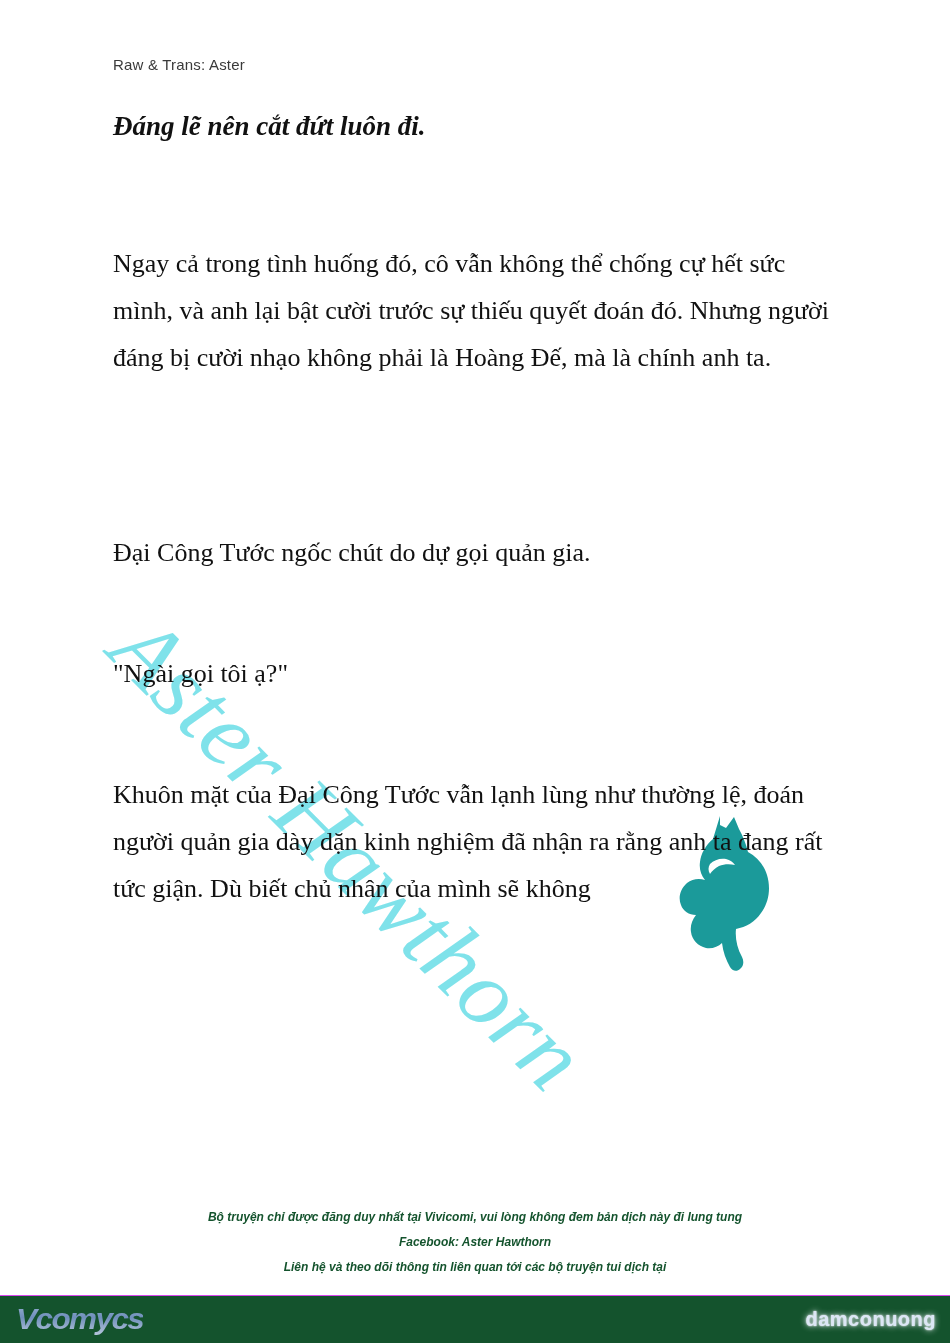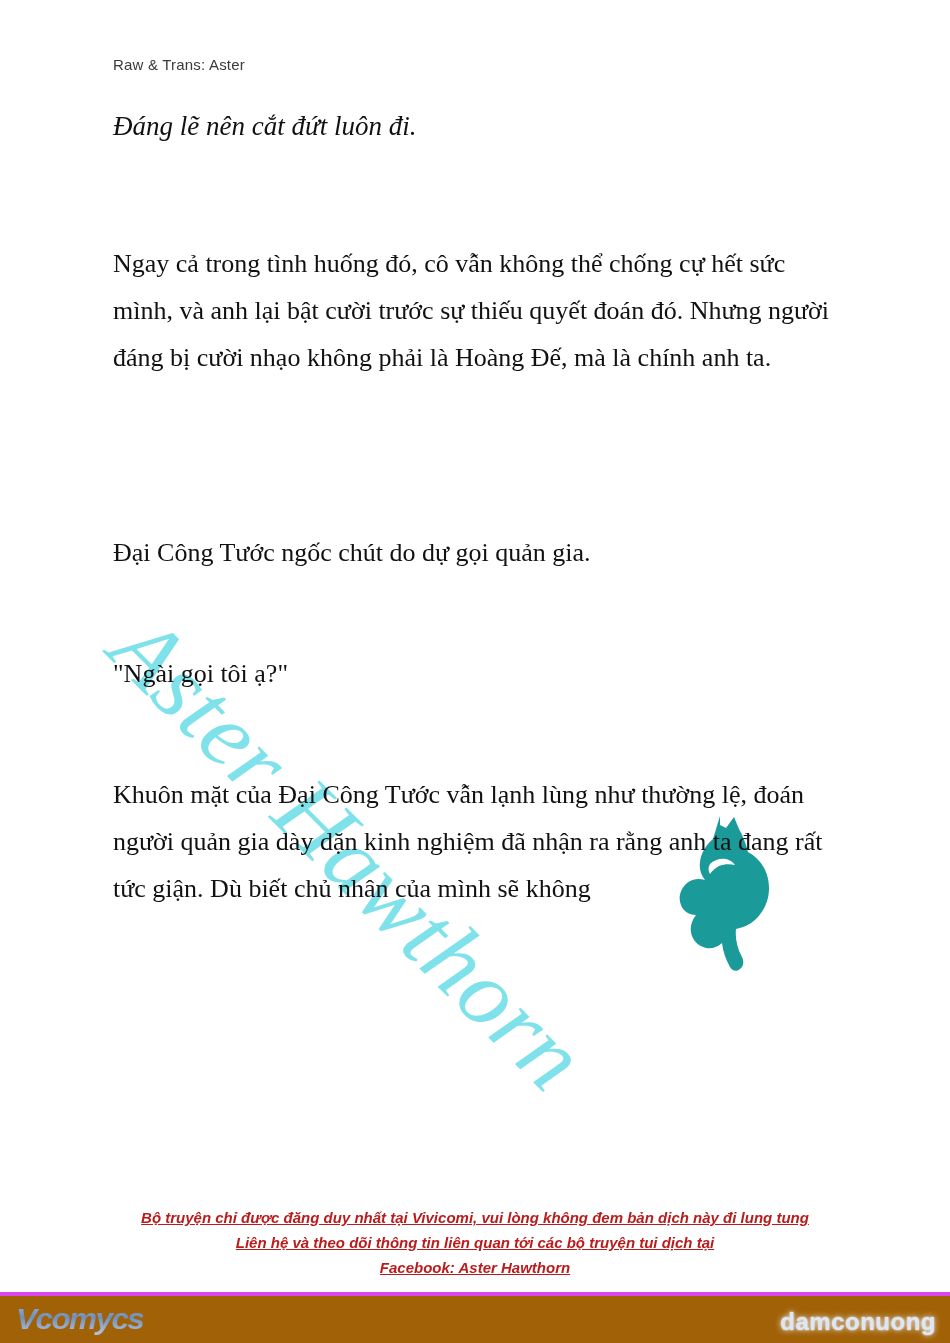--- a/index.html
+++ b/index.html
@@ -66,21 +66,21 @@
   .content {
     position: absolute;
     left: 113px;
     top: 108px;
     width: 730px;
   }
   .lead-line {
     font-family: "Liberation Serif", "DejaVu Serif", serif;
     font-style: italic;
     font-size: 27px;
-    font-weight: 400;
+    font-weight: 700;
     color: #111111;
     line-height: 1.35;
     margin: 0 0 0 0;
   }
   .para {
     font-family: Liberation Serif, serif;
     font-size: 26px;
     color: #111111;
     line-height: 47px;
     margin: 0;
@@ -95,36 +95,35 @@
     position: absolute;
     left: 0;
     top: 1205px;
     width: 950px;
     text-align: center;
   }
   .footer-note .fline {
     font-family: "Liberation Sans", sans-serif;
     font-style: italic;
     font-weight: bold;
-    font-size: 15px;
-    color: #b91c1c;
+    font-size: 12px;
+    color: #14532d;
     line-height: 25px;
     white-space: nowrap;
-    text-decoration: underline;
   }
 
   
   .bottom-bar {
     position: absolute;
     left: 0;
     bottom: 0;
     width: 950px;
     height: 47px;
-    background: #a16207;
-    border-top: 4px solid #d946ef;
+    background: #14532d;
+    border-top: 1px solid #d946ef;
   }
   .brand-logo {
     position: absolute;
     left: 16px;
     top: 6px;
     font-family: "Liberation Sans", sans-serif;
     font-style: italic;
     font-weight: bold;
     font-size: 30px;
     letter-spacing: -1.5px;
@@ -135,21 +134,21 @@
     -webkit-text-fill-color: transparent;
     transform: scaleX(1.05);
     transform-origin: left center;
   }
   .site-watermark {
     position: absolute;
     right: 14px;
     top: 12px;
     font-family: "Liberation Sans", sans-serif;
     font-weight: bold;
-    font-size: 24px;
+    font-size: 20px;
     letter-spacing: 0.5px;
     color: #dce6f5;
     text-shadow: 0 0 6px #eef4fc, 0 0 2px #ffffff;
   }
 </style>
 </head>
 <body>
 
 <div class="page">
 
@@ -213,22 +212,22 @@
     <p class="para">"Ngài gọi tôi ạ?"</p>
 
     <div class="spacer-md"></div>
 
     <p class="para">Khuôn mặt của Đại Công Tước vẫn lạnh lùng như thường lệ, đoán người quản gia dày dặn kinh nghiệm đã nhận ra rằng anh ta đang rất tức giận. Dù biết chủ nhân của mình sẽ không</p>
 
   </div>
 
   <div class="footer-note">
     <div class="fline">Bộ truyện chỉ được đăng duy nhất tại Vivicomi, vui lòng không đem bản dịch này đi lung tung</div>
+    <div class="fline">Facebook: Aster Hawthorn</div>
     <div class="fline">Liên hệ và theo dõi thông tin liên quan tới các bộ truyện tui dịch tại</div>
-    <div class="fline">Facebook: Aster Hawthorn</div>
   </div>
 
   <div class="bottom-bar">
     <div class="brand-logo">Vcomycs</div>
     <div class="site-watermark">damconuong</div>
   </div>
 
 </div>
 
 </body></html>

